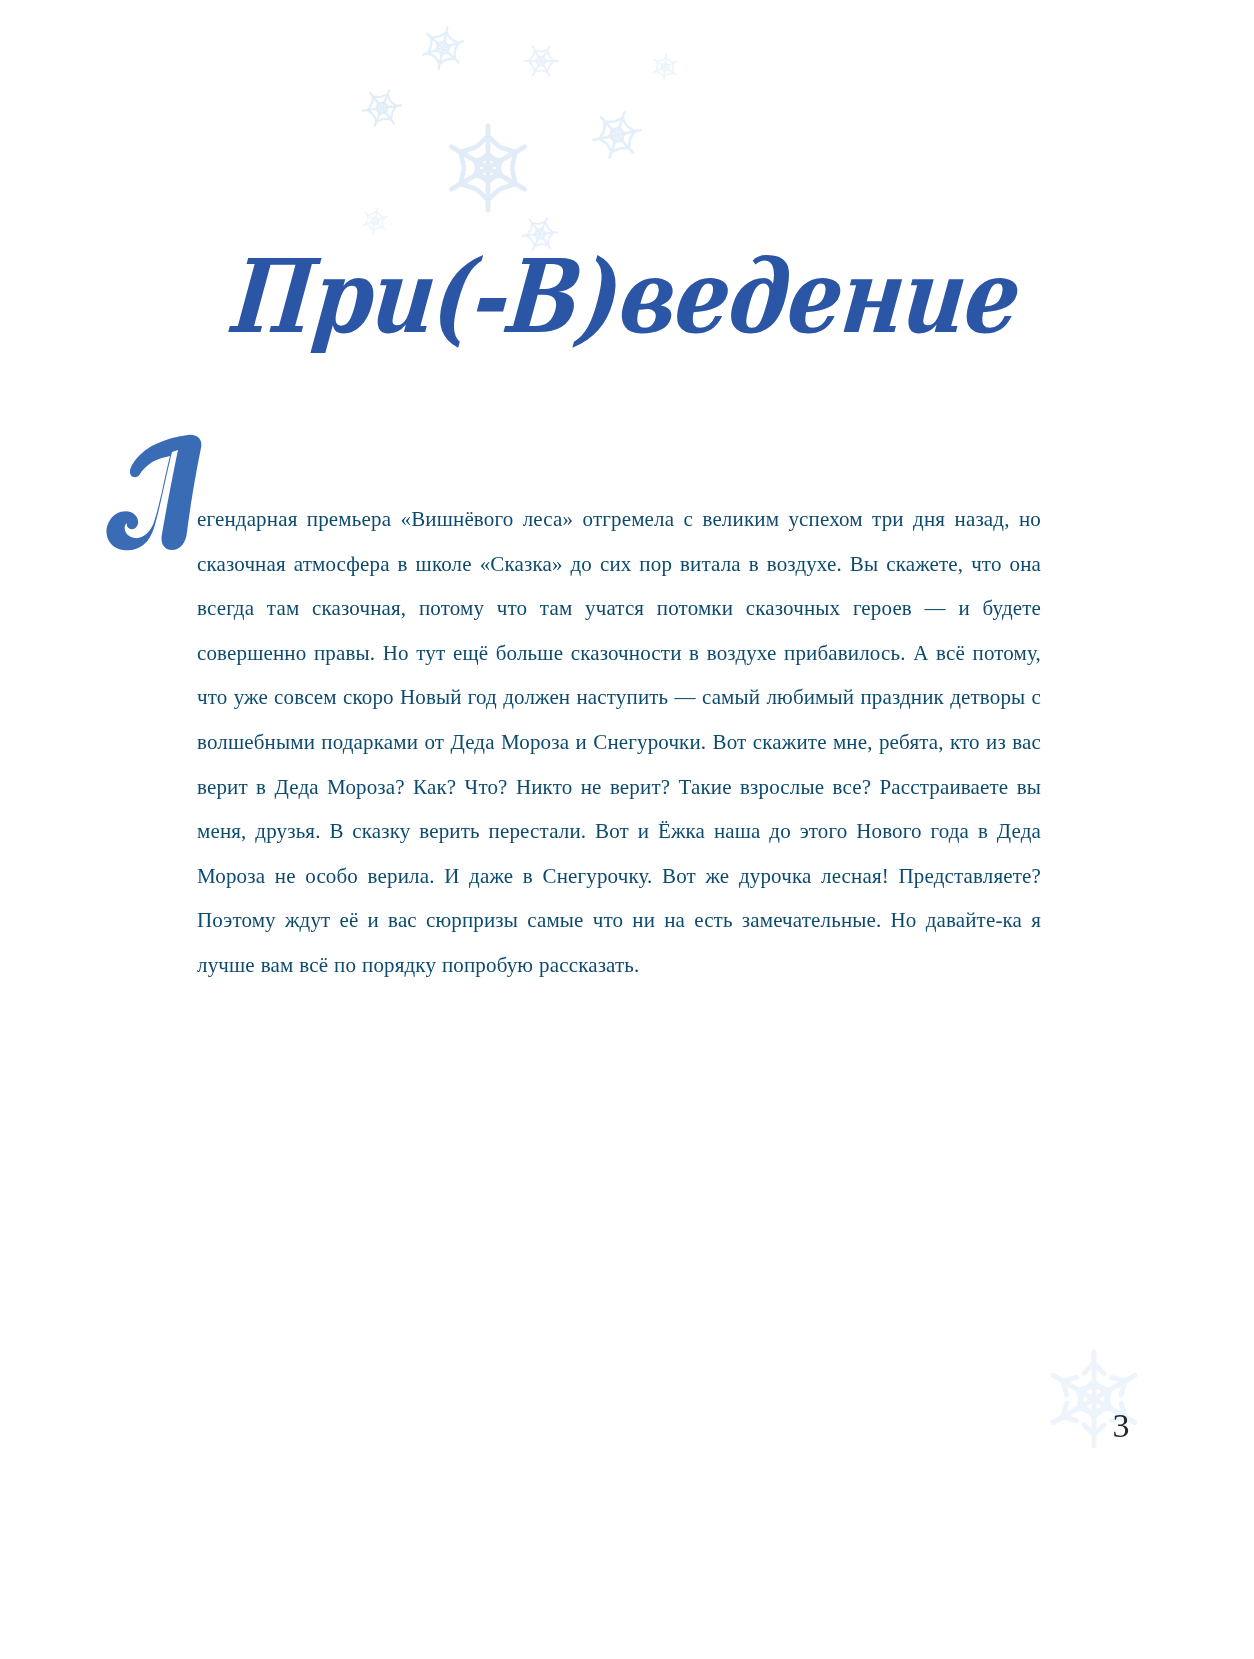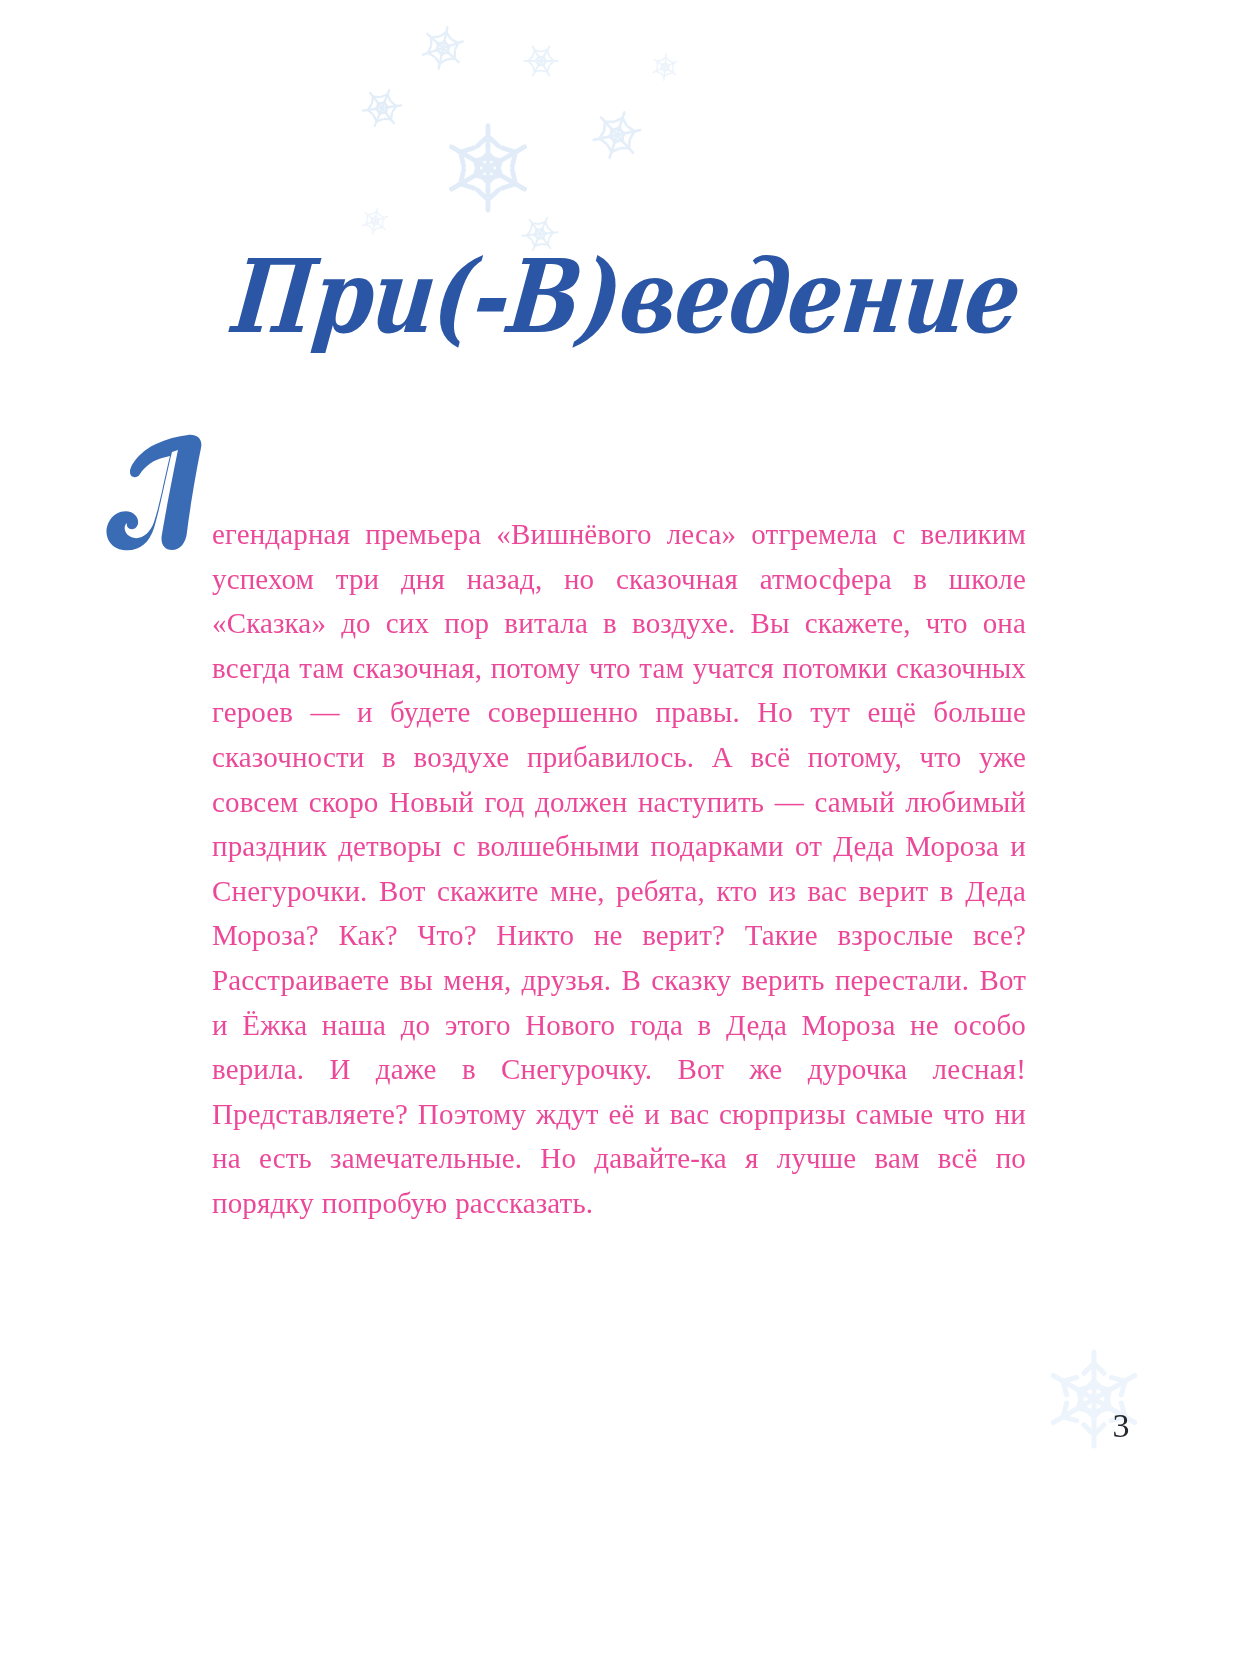--- a/index.html
+++ b/index.html
@@ -60,25 +60,25 @@
     position: absolute;
     left: -96px;
     top: -74px;
     width: 140px;
     height: 140px;
     pointer-events: none;
   }
   .dropcap svg { display: block; }
 
   .para {
-    margin: 16px;
+    margin: 1px;
     font-family: "Liberation Serif", serif;
-    font-size: 29px;
+    font-size: 21px;
     line-height: 44.6px;
-    color: #ec4899;
+    color: #0c4a6e;
     text-align: justify;
     text-justify: inter-word;
     letter-spacing: 0.15px;
     word-spacing: 0.5px;
     white-space: pre-wrap;
   }
 
   
   .folio {
     position: absolute;

